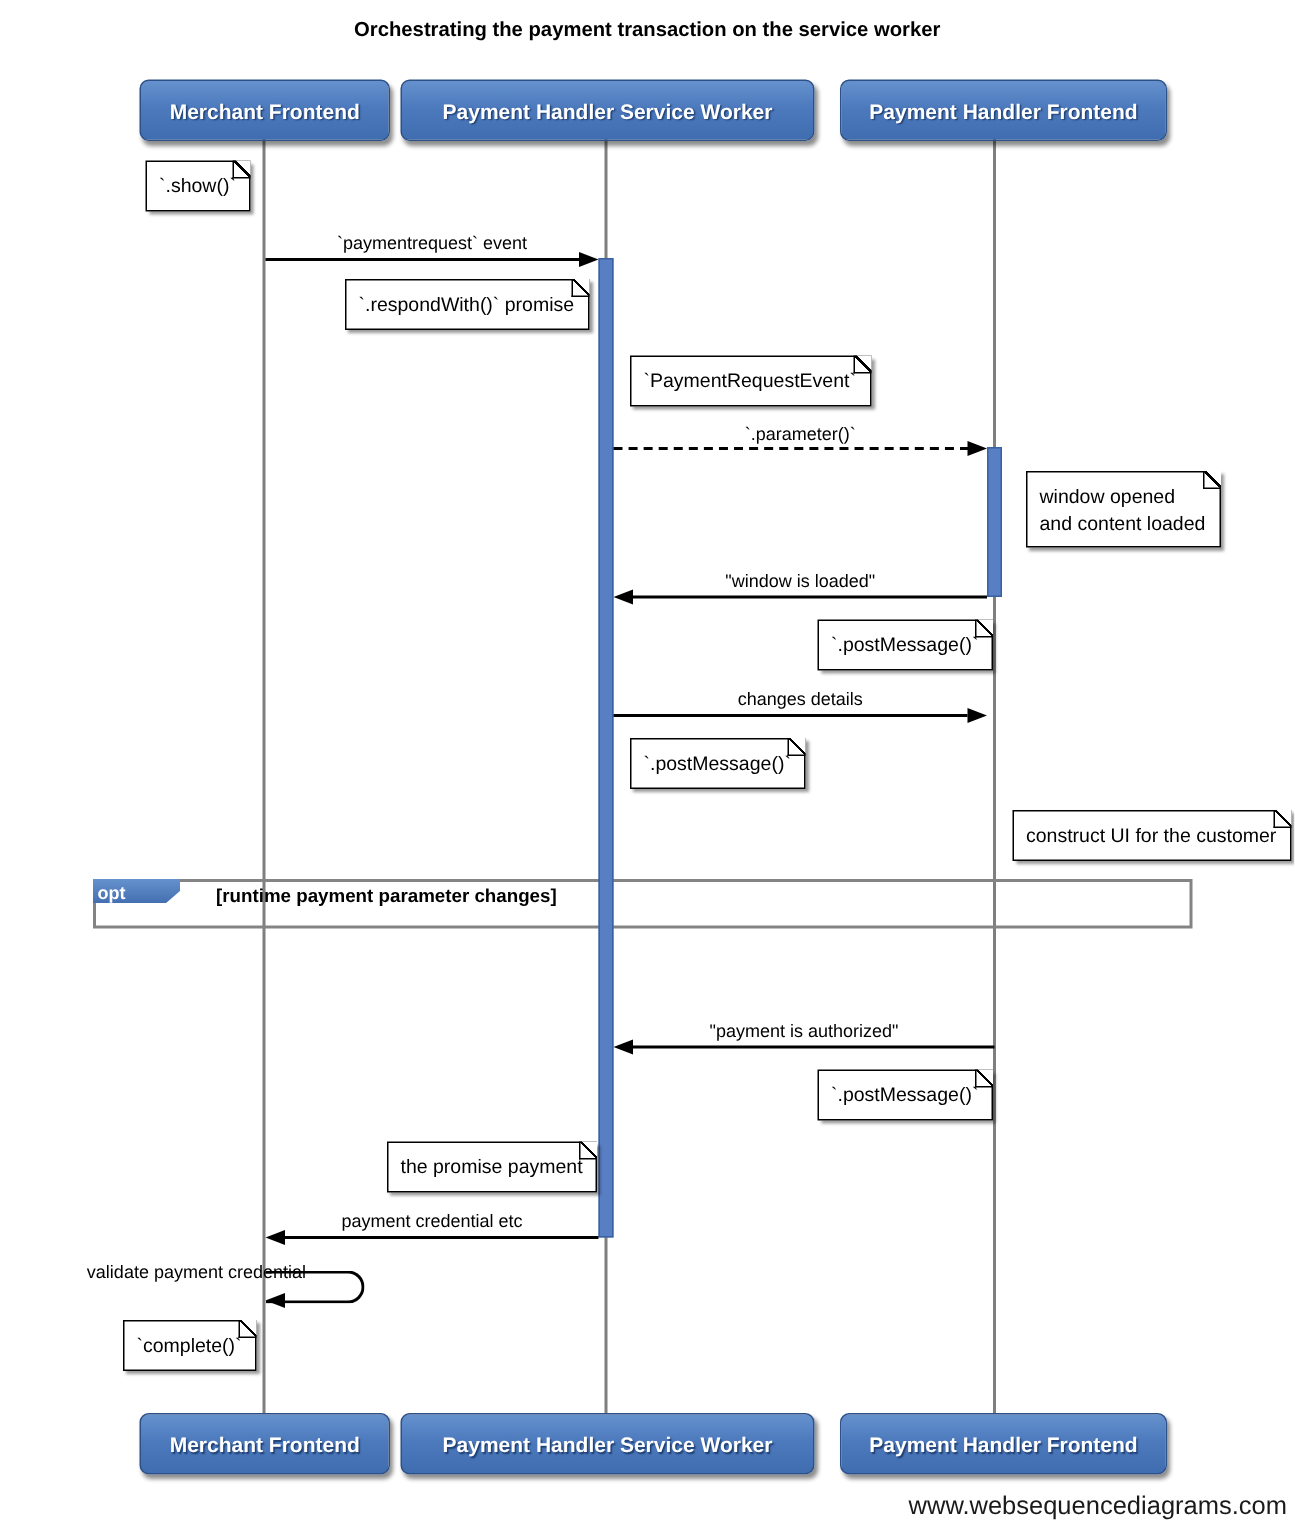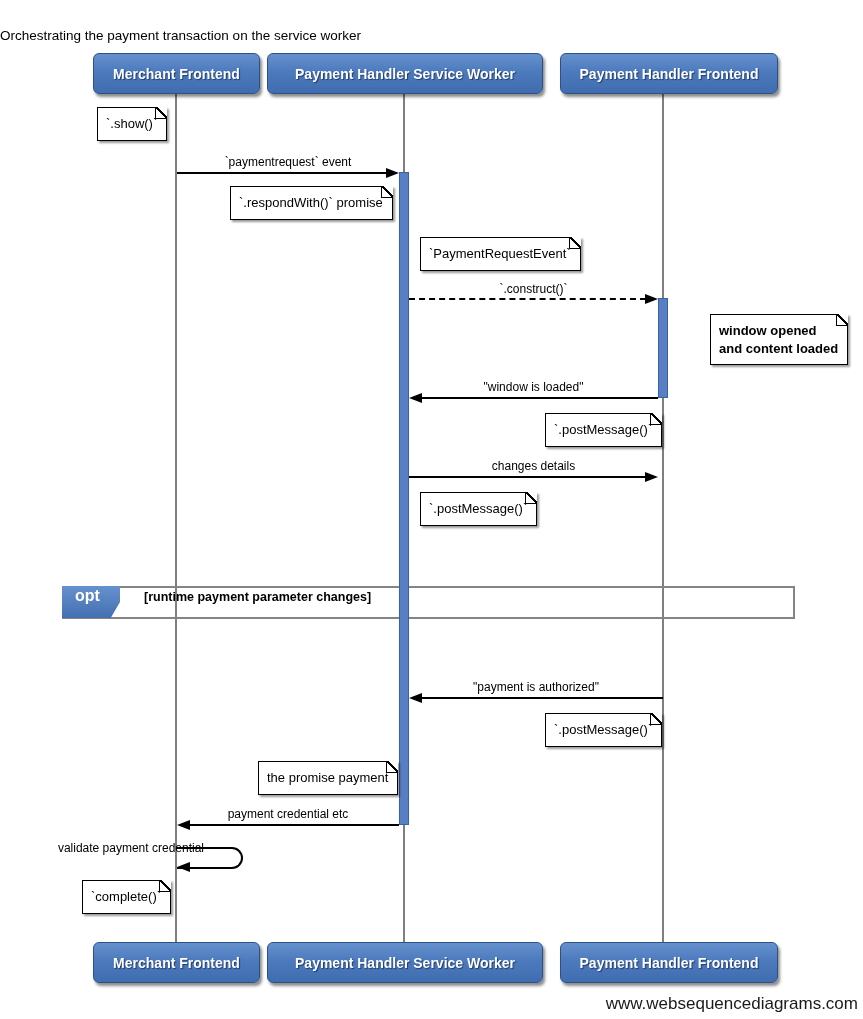--- a/index.html
+++ b/index.html
@@ -1,22 +1,22 @@
 <!DOCTYPE html>
 <html><head>
 <meta charset="utf-8">
 <style>
   html,body{margin:0;padding:0;background:#fff;}
   #diagram{
     position:relative;width:863px;height:1019px;background:#fff;overflow:hidden;
     font-family:"Liberation Sans", sans-serif;color:#000;
   }
   .title{
-    position:absolute;left:0;top:28px;width:100%;text-align:left;
-    font-size:13.5px;font-weight:normal;
+    position:absolute;left:0;top:12px;width:100%;text-align:center;
+    font-size:13.5px;font-weight:bold;
   }
   
   .lifeline{position:absolute;width:2px;background:#7f7f7f;top:92px;height:850px;}
   
   .actor{
     position:absolute;height:39px;border:1px solid #2d5186;border-radius:6px;
     background:linear-gradient(to bottom,#6591cd 0%,#4d7abd 45%,#406cb0 100%);
     color:#fff;font-weight:bold;font-size:14px;display:flex;align-items:center;justify-content:center;
     text-shadow:1px 1px 1px #1d3c6e;box-shadow:2px 3px 3px rgba(0,0,0,0.45);
     white-space:nowrap;
@@ -43,24 +43,24 @@
   .arrowhead.left{border-width:5px 13px 5px 0;border-color:transparent #000 transparent transparent;}
   
   .self-loop{
     position:absolute;border:2px solid #000;border-left:none;
     border-radius:0 11px 11px 0;
   }
   .self-label{position:absolute;font-size:12px;text-align:right;white-space:nowrap;}
   
   .fragment{position:absolute;border:2px solid #848484;background:transparent;}
   .fragment-tab{
-    position:absolute;left:-2px;top:-2px;width:58px;height:32px;
+    position:absolute;left:-2px;top:-2px;width:58px;height:16px;
     background:linear-gradient(to bottom,#6591cd,#4470b2);
     clip-path:polygon(0 0,100% 0,100% 50%,84% 100%,0 100%);
-    color:#fff;font-weight:bold;font-size:16px;line-height:19px;padding-left:13px;box-sizing:border-box;
+    color:#fff;font-weight:bold;font-size:12px;line-height:19px;padding-left:3px;box-sizing:border-box;
   }
   .fragment-guard{
     position:absolute;left:80px;top:2px;font-weight:bold;font-size:12.5px;white-space:nowrap;
   }
   .footer{
     position:absolute;right:5px;top:994px;font-size:17px;color:#1a1a1a;
   }
 </style>
 </head>
 <body>
@@ -78,21 +78,21 @@
     <div class="fragment-guard">[runtime payment parameter changes]</div>
   </div>
 
   <div class="activation" style="left:399px;top:172px;height:651px;"></div>
   <div class="activation" style="left:658px;top:298px;height:98px;"></div>
 
   <div class="msg-label" style="left:177px;top:155px;width:222px;">`paymentrequest` event</div>
   <div class="msg-line" style="left:177px;top:172px;width:210px;"></div>
   <div class="arrowhead right" style="left:386px;top:168px;"></div>
 
-  <div class="msg-label" style="left:409px;top:282px;width:249px;">`.construct()`</div>
+  <div class="msg-label" style="left:409px;top:282px;width:249px;">`.parameter()`</div>
   <div class="msg-line dashed" style="left:409px;top:298px;width:237px;"></div>
   <div class="arrowhead right" style="left:645px;top:294px;"></div>
 
   <div class="msg-label" style="left:409px;top:380px;width:249px;">"window is loaded"</div>
   <div class="msg-line" style="left:422px;top:397px;width:236px;"></div>
   <div class="arrowhead left" style="left:409px;top:393px;"></div>
 
   <div class="msg-label" style="left:409px;top:459px;width:249px;">changes details</div>
   <div class="msg-line" style="left:409px;top:476px;width:236px;"></div>
   <div class="arrowhead right" style="left:645px;top:472px;"></div>
@@ -105,24 +105,25 @@
   <div class="msg-line" style="left:190px;top:824px;width:209px;"></div>
   <div class="arrowhead left" style="left:177px;top:820px;"></div>
 
   <div class="self-label" style="left:0px;top:841px;width:204px;">validate payment credential</div>
   <div class="self-loop" style="left:177px;top:847px;width:64px;height:18px;"></div>
   <div class="arrowhead left" style="left:177px;top:862px;"></div>
 
   <div class="note" style="left:97px;top:107px;">`.show()`</div>
   <div class="note" style="left:230px;top:186px;">`.respondWith()` promise</div>
   <div class="note" style="left:420px;top:237px;">`PaymentRequestEvent`</div>
-  <div class="note" style="left:710px;top:314px;font-weight:bold;">window opened
+  <div class="note" style="left:684px;top:314px;">window opened
 and content loaded</div>
   <div class="note" style="left:545px;top:413px;">`.postMessage()`</div>
   <div class="note" style="left:420px;top:492px;">`.postMessage()`</div>
+  <div class="note" style="left:675px;top:540px;">construct UI for the customer</div>
   <div class="note" style="left:545px;top:713px;">`.postMessage()`</div>
   <div class="note" style="left:258px;top:761px;">the promise payment</div>
   <div class="note" style="left:82px;top:880px;">`complete()`</div>
 
   <div class="actor" style="left:93px;top:53px;width:165px;">Merchant Frontend</div>
   <div class="actor" style="left:267px;top:53px;width:274px;">Payment Handler Service Worker</div>
   <div class="actor" style="left:560px;top:53px;width:216px;">Payment Handler Frontend</div>
 
   <div class="actor" style="left:93px;top:942px;width:165px;">Merchant Frontend</div>
   <div class="actor" style="left:267px;top:942px;width:274px;">Payment Handler Service Worker</div>

